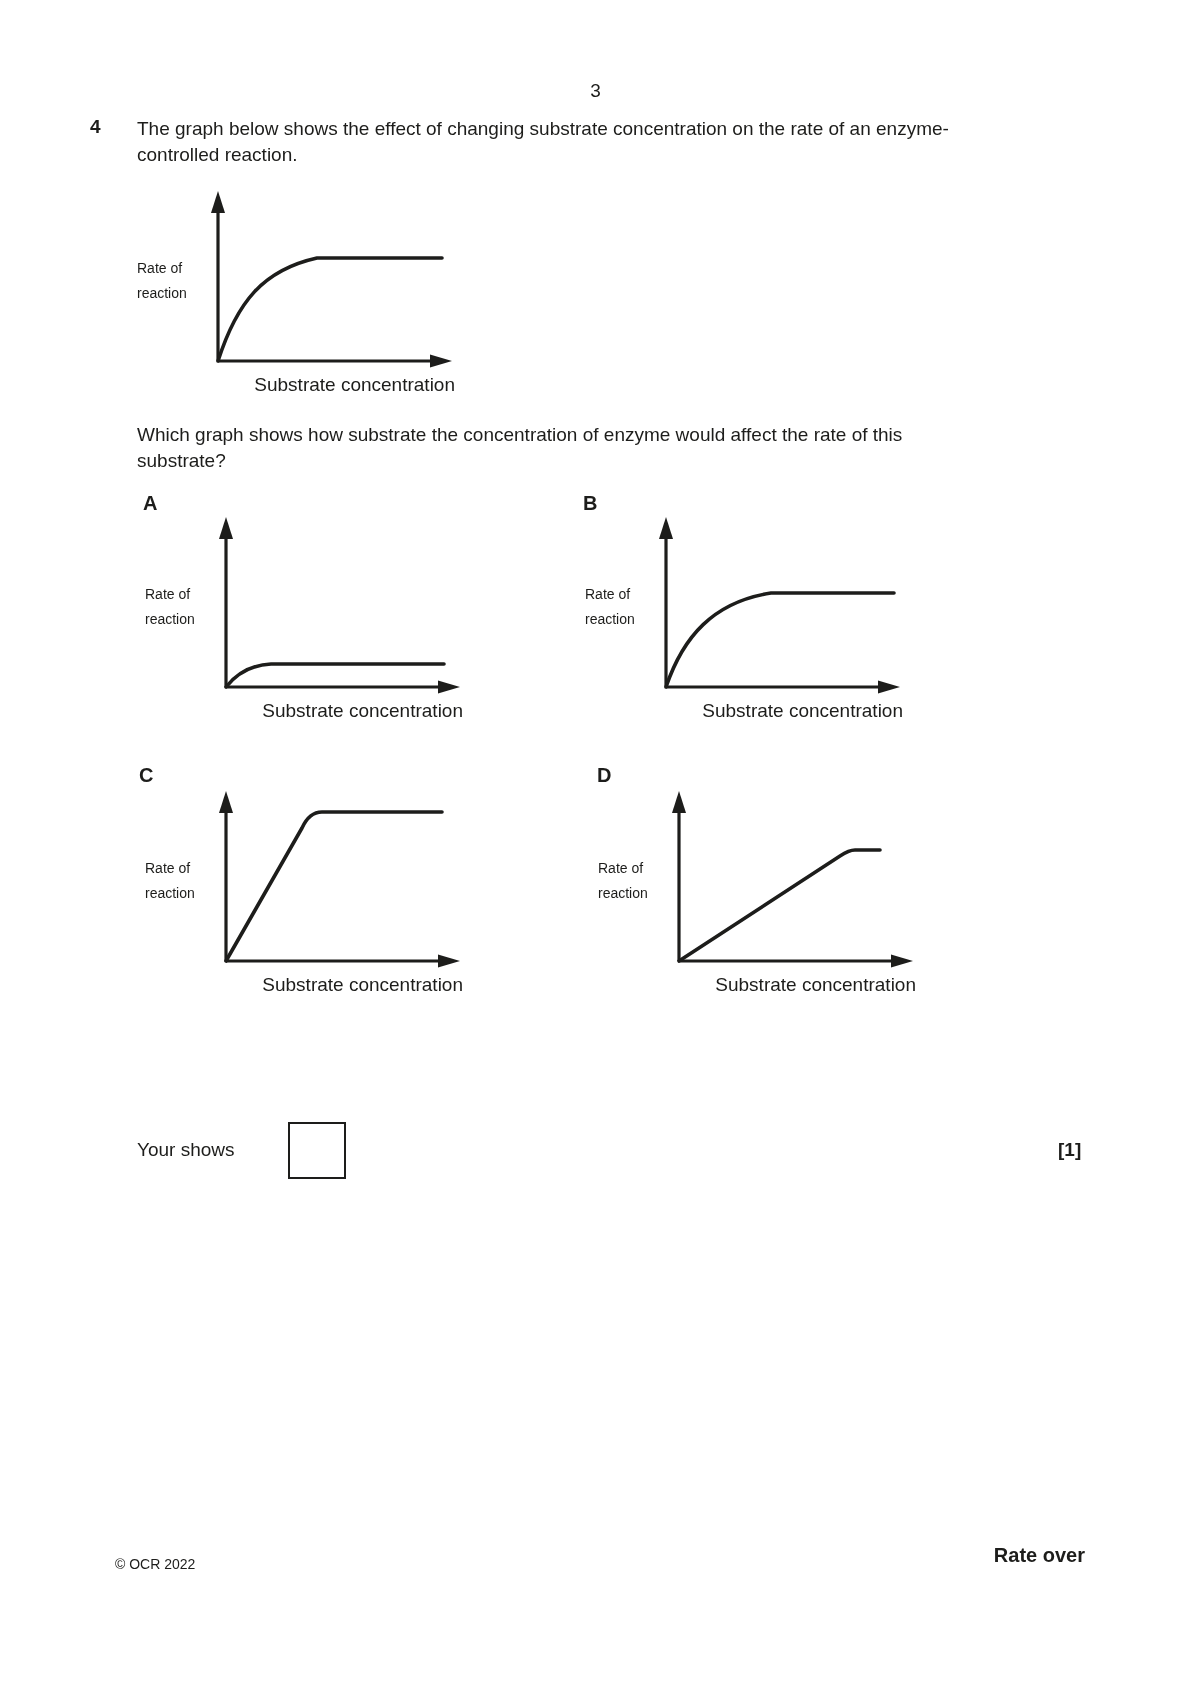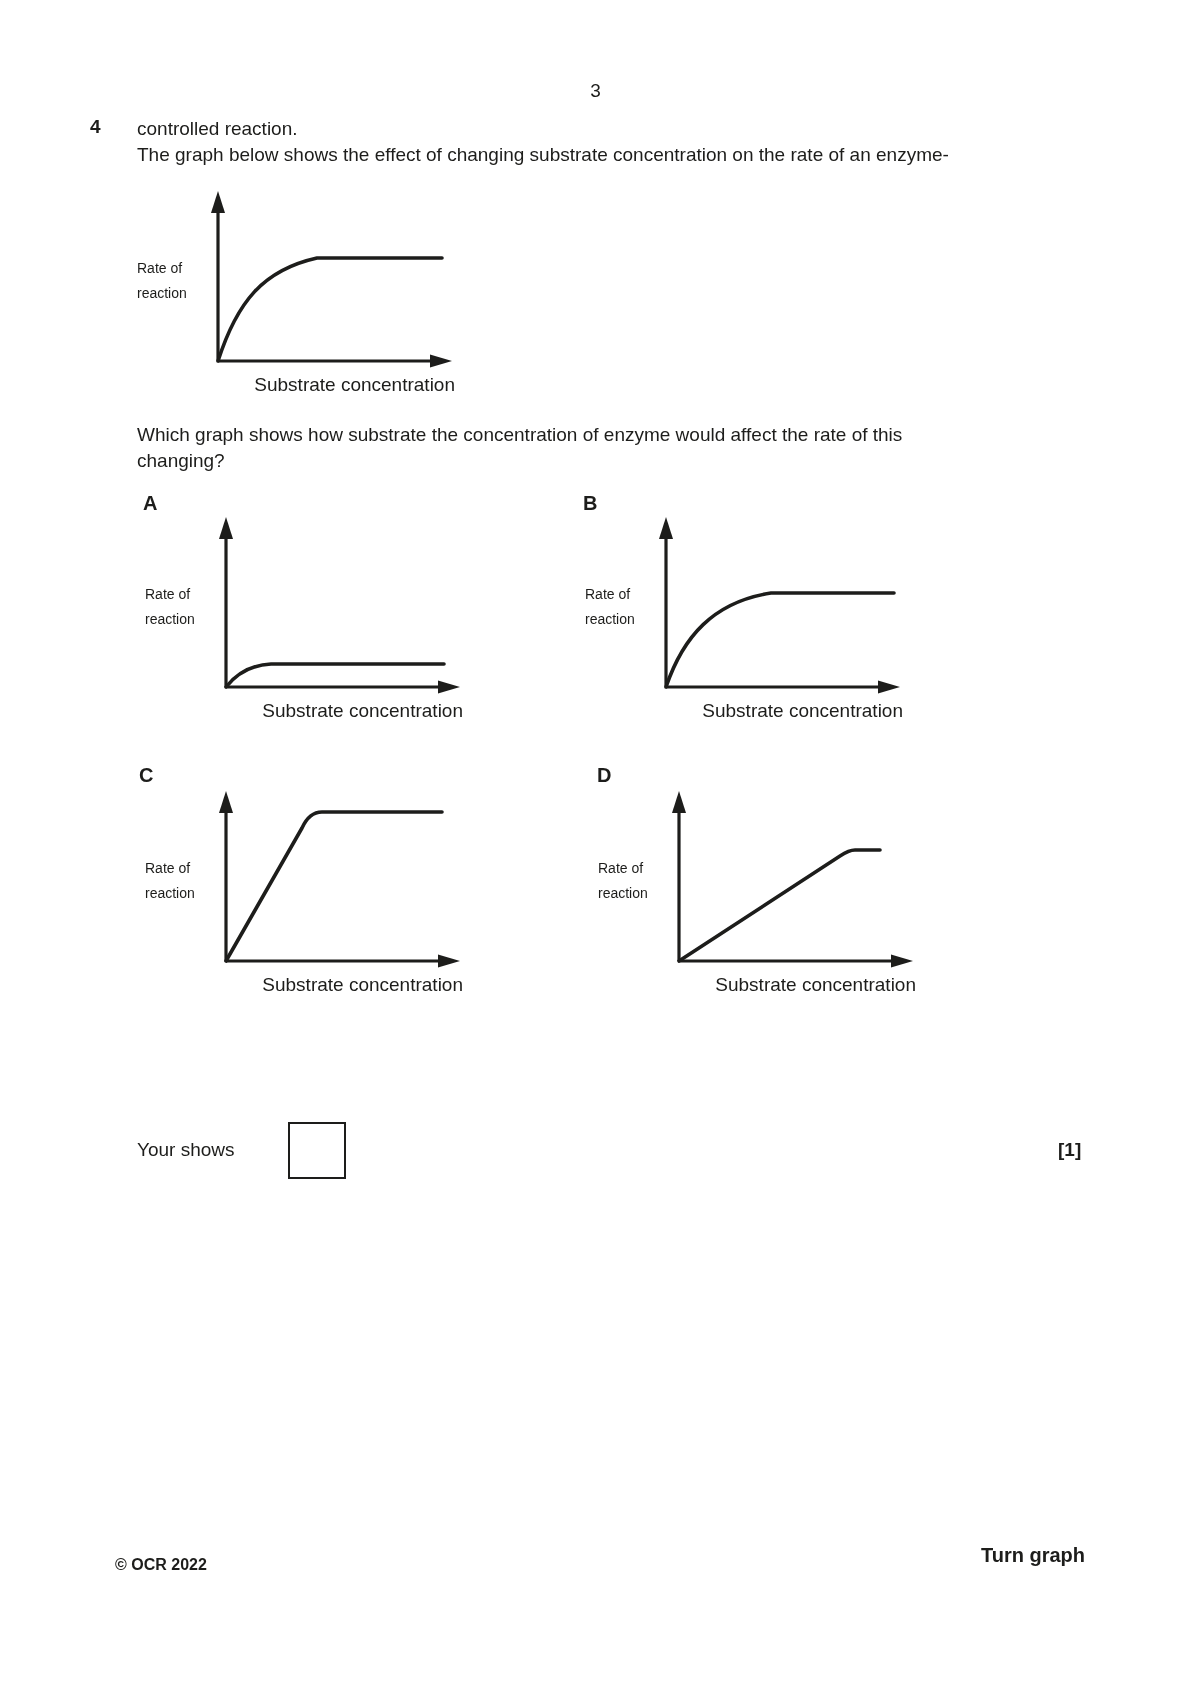--- a/index.html
+++ b/index.html
@@ -21,54 +21,54 @@
   .ylab{position:absolute;left:0;top:70px;font-size:14px;line-height:25px;}
   .plot{position:absolute;left:68px;top:0;width:250px;height:182px;overflow:visible;}
   .xlab{position:absolute;left:68px;top:188px;width:250px;text-align:right;font-size:19px;white-space:nowrap;}
   .axis{stroke:#1d1d1b;stroke-width:3.2;fill:none;}
   .ah{fill:#1d1d1b;stroke:none;}
   .curve{stroke:#1d1d1b;stroke-width:3.6;fill:none;stroke-linecap:round;stroke-linejoin:round;}
   .opt-letter{font-size:20px;font-weight:bold;}
   .answer-label{left:137px;top:1139px;font-size:19px;}
   .answer-box{left:288px;top:1122px;width:54px;height:53px;border:2px solid #1d1d1b;background:#fff;font-size:22px;text-align:center;line-height:53px;}
   .marks{left:1058px;top:1139px;font-size:19px;font-weight:bold;}
-  .footer-left{left:115px;top:1556px;font-size:16px;font-weight:bold;}
+  .footer-left{left:115px;top:1556px;font-size:14px;}
   .footer-right{right:106px;top:1544px;font-size:20px;font-weight:bold;}
 </style>
 </head>
 <body>
 
 <div class="page">
 
   <div class="abs page-number">3</div>
 
   <div class="abs q-num">4</div>
   <div class="abs q-intro">
+    <div>The graph below shows the effect of changing substrate concentration on the rate of an enzyme-</div>
     <div>controlled reaction.</div>
-    <div>The graph below shows the effect of changing substrate concentration on the rate of an enzyme-</div>
   </div>
 
   <div class="graph" style="left:137px;top:186px;">
     <div class="ylab">
       <div>Rate of</div>
       <div>reaction</div>
     </div>
     <svg class="plot" viewBox="0 0 250 182">
       <line class="axis" x1="13" y1="175" x2="13" y2="24"></line>
       <polygon class="ah" points="13,5 6,27 20,27"></polygon>
       <line class="axis" x1="13" y1="175" x2="230" y2="175"></line>
       <polygon class="ah" points="247,175 225,168.5 225,181.5"></polygon>
       <path class="curve" d="M 13,175 C 32,116 58,84 112,72 L 237,72"></path>
     </svg>
     <div class="xlab">Substrate concentration</div>
   </div>
 
   <div class="abs q-prompt">
     <div>Which graph shows how substrate the concentration of enzyme would affect the rate of this</div>
-    <div>changing?</div>
+    <div>substrate?</div>
   </div>
 
   <div class="abs opt-letter" style="left:143px;top:492px;">A</div>
   <div class="abs opt-letter" style="left:583px;top:492px;">B</div>
   <div class="abs opt-letter" style="left:139px;top:764px;">C</div>
   <div class="abs opt-letter" style="left:597px;top:764px;">D</div>
 
   <div class="graph" style="left:145px;top:512px;">
     <div class="ylab">
       <div>Rate of</div>
@@ -127,15 +127,15 @@
       <path class="curve" d="M 13,175 L 174,70 C 180,66 184,64 189,64 L 214,64"></path>
     </svg>
     <div class="xlab">Substrate concentration</div>
   </div>
 
   <div class="abs answer-label">Your shows</div>
   <div class="abs answer-box"></div>
   <div class="abs marks">[1]</div>
 
   <div class="abs footer-left">© OCR 2022</div>
-  <div class="abs footer-right">Turn graph</div>
+  <div class="abs footer-right">Rate over</div>
 
 </div>
 
 </body></html>

